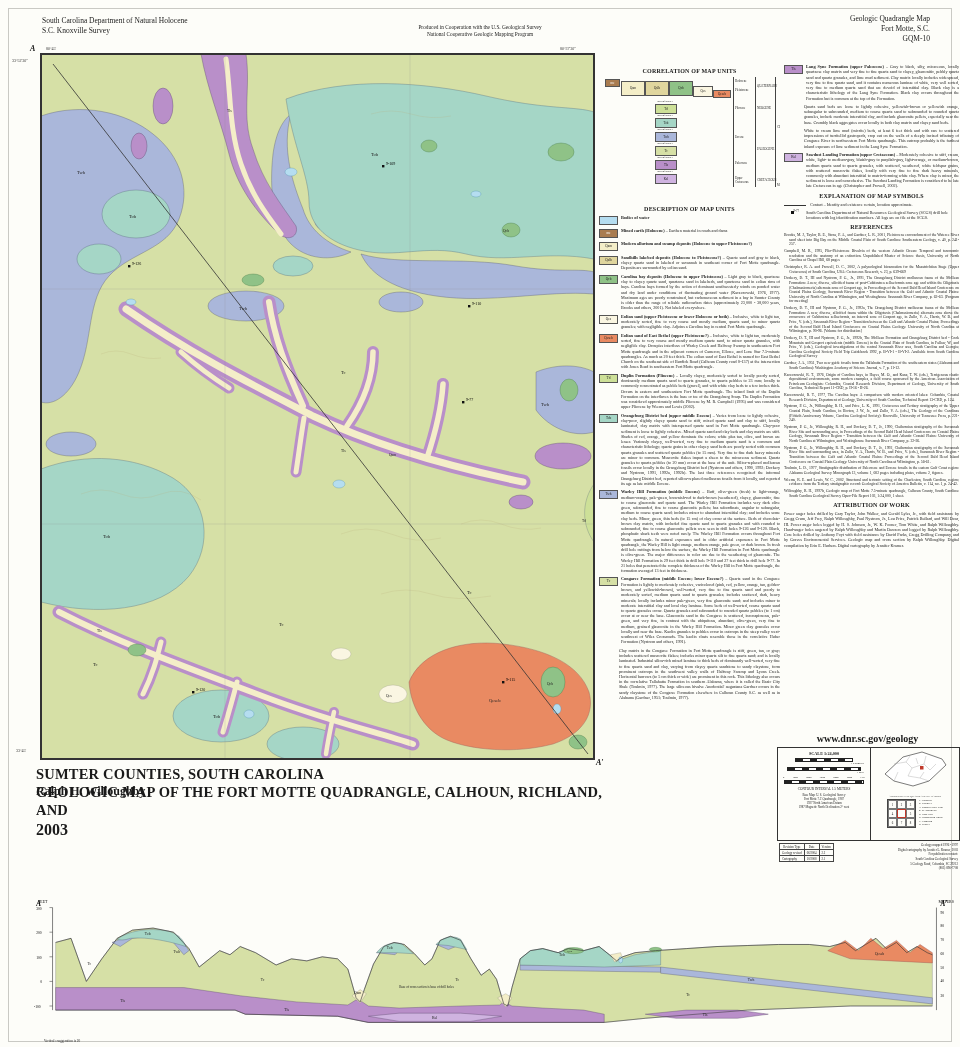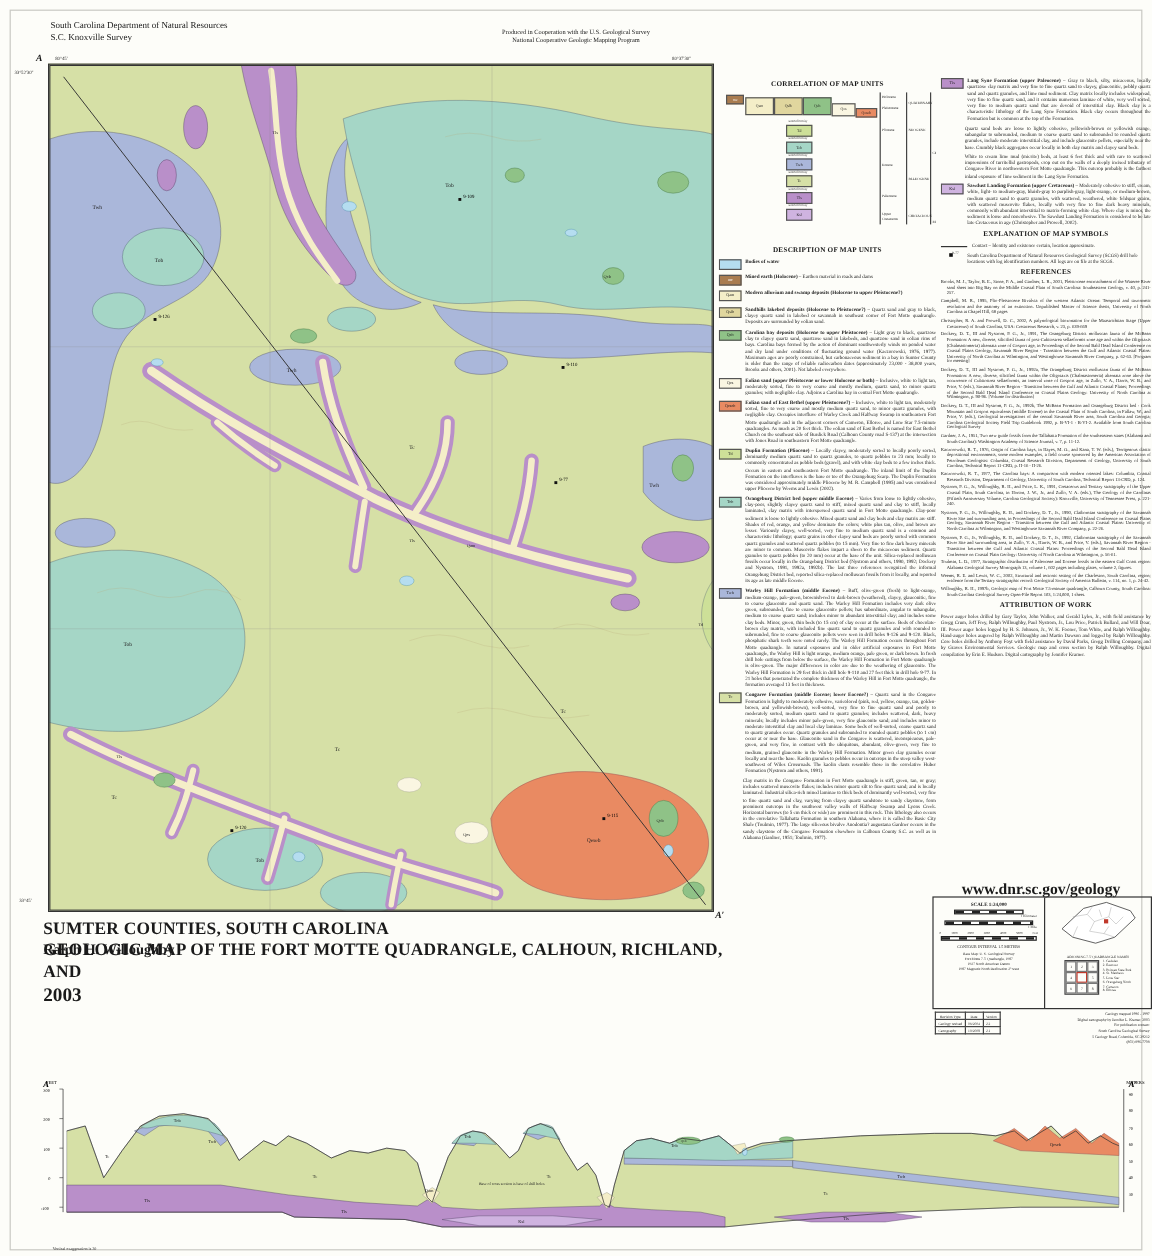--- a/index.html
+++ b/index.html
@@ -35,21 +35,21 @@
   
   .expl-row{display:flex;align-items:flex-start;margin-bottom:3px;font-size:4.1px;line-height:1.25;}
   .contact-line{flex:0 0 22px;border-top:.7px solid #333;margin:3px 4px 0 0;}
   .dh-sym{flex:0 0 22px;text-align:center;font-size:3.6px;}
   .dh-sym .dot{display:inline-block;width:2.5px;height:2.5px;background:#111;}
   
   .tb1{left:36px;top:765px;width:600px;font-size:14.5px;font-weight:bold;line-height:1.25;letter-spacing:.2px;}
   .tb-author{left:36px;top:784px;font-size:12px;font-weight:bold;}
   .tb-year{left:36px;top:821px;font-size:16px;font-weight:bold;}
   
-  .url{left:777px;top:733px;width:181px;text-align:center;font-weight:bold;font-size:13px;}
+  .url{left:777px;top:733px;width:181px;text-align:center;font-weight:bold;font-size:10px;}
   .ibox{left:777px;top:747px;width:181px;height:92px;border:.8px solid #333;display:flex;}
   .ibox-left{width:88px;border-right:.8px solid #333;padding:3px 2px;text-align:center;}
   .ibox-right{flex:1;padding:2px 2px;text-align:center;}
   .scale-title{font-size:4.2px;font-weight:bold;margin-bottom:2px;}
   .sbar{height:2px;border:.4px solid #222;margin:1px auto 0 auto;
         background:repeating-linear-gradient(90deg,#222 0 7px,#fff 7px 14px);}
   .sbar-lbl{font-size:2.8px;text-align:right;margin:0 4px 1.5px 0;}
   .ticksrow{display:flex;justify-content:space-between;font-size:2.6px;margin:2px 3px 0 3px;}
   .contour{font-size:3.4px;margin:3px 0 2px 0;}
   .baseline{font-size:3px;line-height:1.35;}
@@ -83,26 +83,31 @@
   .maplbl2{font-size:3.6px;fill:#222;}
   .topo{stroke:#b9a878;fill:none;stroke-width:.4;opacity:.5;}
 </style>
 </head>
 <body>
 
 <div class="sheet">
   <div class="sheet-border"></div>
 
   <div class="abs hdr-left">
-    <div>South Carolina Department of Natural Resources</div>
+    <div>South Carolina Department of Natural Holocene</div>
     <div>S.C. Knoxville Survey</div>
   </div>
   <div class="abs hdr-center">
     <div>Produced in Cooperation with the U.S. Geological Survey</div>
     <div>National Cooperative Geologic Mapping Program</div>
+  </div>
+  <div class="abs hdr-right">
+    <div>Geologic Quadrangle Map</div>
+    <div>Fort Motte, S.C.</div>
+    <div>GQM-10</div>
   </div>
 
   <div class="abs sec-letter" style="left:30px;top:44px;">A</div>
   <div class="abs corner" style="left:46px;top:46px;">80°45'</div>
   <div class="abs corner" style="left:560px;top:46px;">80°37'30"</div>
   <div class="abs corner" style="left:12px;top:58px;">33°52'30"</div>
   <div class="abs corner" style="left:16px;top:748px;">33°45'</div>
   <div class="abs sec-letter" style="left:596px;top:758px;">A′</div>
 
   <div class="abs map-frame">

